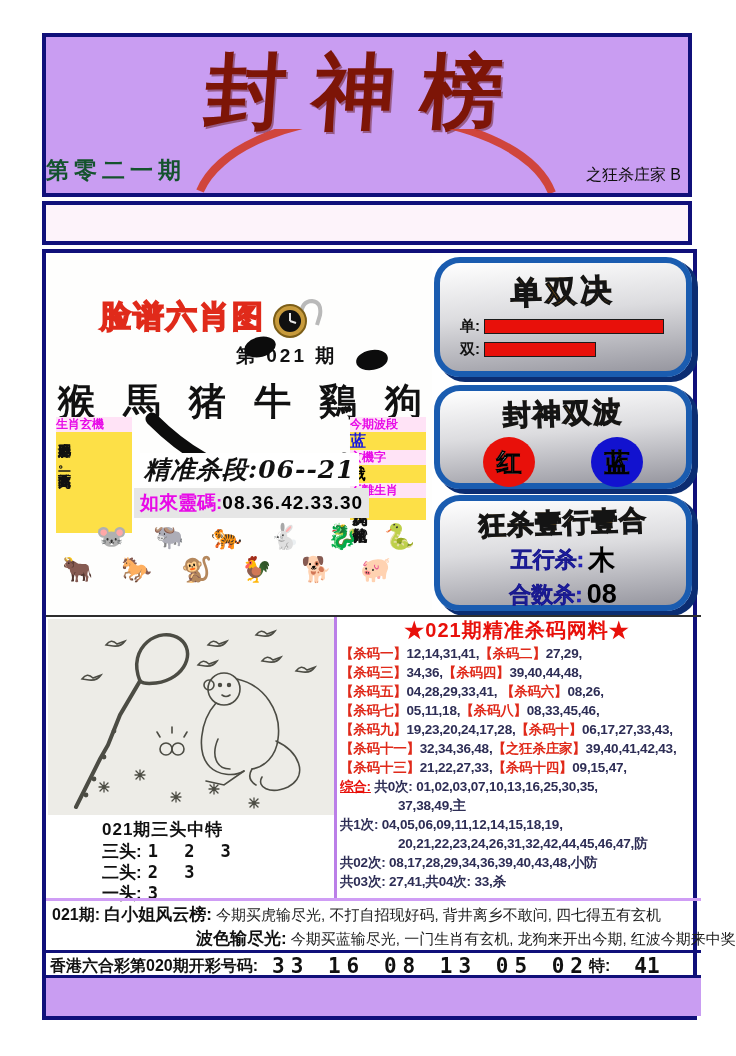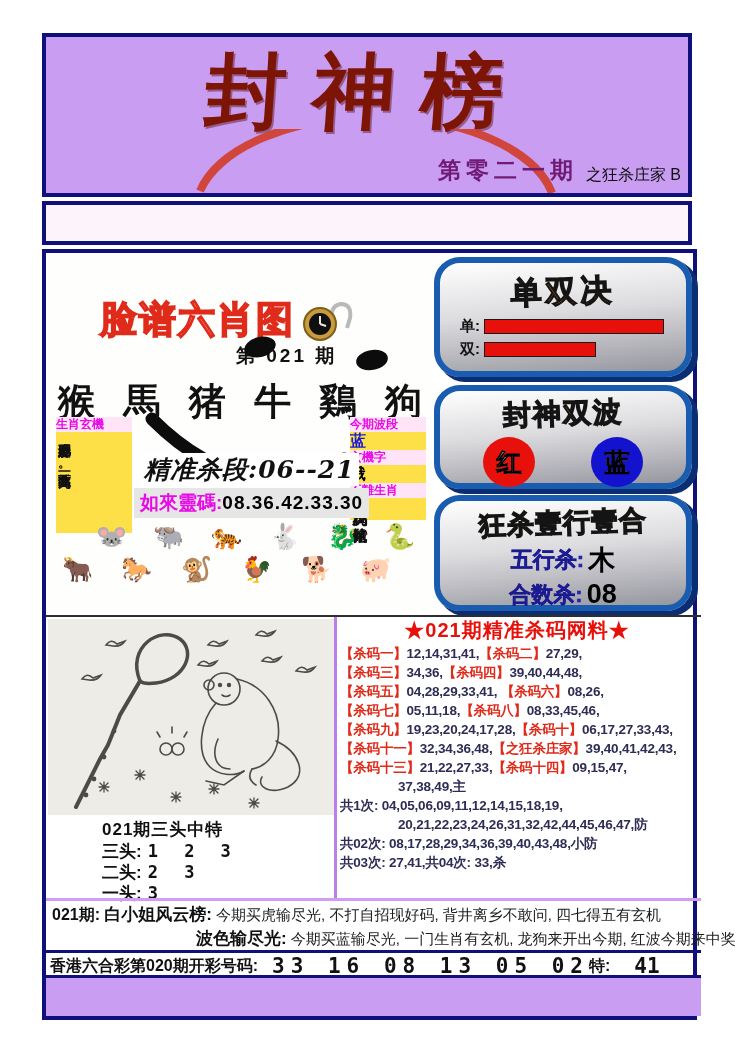--- a/index.html
+++ b/index.html
@@ -4,33 +4,33 @@
 <style>
   *{margin:0;padding:0;box-sizing:border-box}
   html,body{width:736px;height:1056px;background:#fff;font-family:"Liberation Sans",sans-serif;color:#111;overflow:hidden}
   .page{position:relative;width:736px;height:1056px;background:#fff}
   .abs{position:absolute}
 
   
   .header-box{left:42px;top:33px;width:650px;height:164px;border:4px solid #10107a;background:#c99df2;overflow:hidden}
   .main-title{position:absolute;left:0;right:0;top:6px;text-align:center;font-family:"DejaVu Serif",serif;font-weight:bold;font-size:82px;line-height:96px;color:#7d1507;letter-spacing:26px;transform:skewX(-4deg);text-shadow:2px 2px 0 rgba(90,10,4,.45)}
   .title-arc{position:absolute;left:140px;top:92px;width:380px;height:70px;pointer-events:none}
-  .issue-line{position:absolute;left:0;right:110px;top:118px;text-align:right;font-weight:bold;font-size:23px;letter-spacing:5px;color:#701a75}
+  .issue-line{position:absolute;left:0;right:110px;top:118px;text-align:left;font-weight:bold;font-size:23px;letter-spacing:5px;color:#14532d}
   .banker-line{position:absolute;right:7px;top:128px;font-weight:normal;font-size:16px;color:#101010}
 
   
   .white-band{left:42px;top:201px;width:650px;height:44px;border:4px solid #10107a;background:#fdf3fa}
 
   
   .main-box{left:42px;top:249px;width:655px;height:771px;border:4px solid #10107a;background:#fff}
 
   
   .face-area{left:2px;top:2px;width:384px;height:358px;background:#fefefd}
   .face-title-row{position:absolute;left:52px;top:40px;display:flex;align-items:center;gap:6px}
-  .face-title{font-size:37px;font-weight:900;color:#fff3ef;-webkit-text-stroke:1.6px #e02a1a;letter-spacing:2px}
+  .face-title{font-size:31px;font-weight:900;color:#fff3ef;-webkit-text-stroke:1.6px #e02a1a;letter-spacing:2px}
   .face-issue{position:absolute;left:188px;top:88px;font-weight:bold;font-size:19px;letter-spacing:3px}
   .animals-row{position:absolute;left:10px;top:122px;width:364px;display:flex;justify-content:space-between;font-weight:900;font-size:37px;font-family:"DejaVu Serif",serif}
   .smiley{position:absolute;left:0;top:60px;width:384px;height:190px;pointer-events:none}
   .info-box{position:absolute;width:76px;text-align:left;background:#fde047}
   .info-box .ib-head{display:block;font-size:12px;font-weight:bold;color:#e80ae8;background:#ffe3f6;line-height:15px}
   .ib-left{left:8px;top:162px;height:116px}
   .ib-right{left:302px;top:162px}
   .vcols{writing-mode:vertical-rl;text-orientation:upright;font-weight:900;font-size:13px;line-height:1;display:inline-block;margin-top:2px}
   .vcols span{display:inline-block;letter-spacing:0;margin:0 2px}
   .ib-right .blue-char{display:block;color:#1515e0;font-weight:900;font-size:16px;line-height:18px}
@@ -285,20 +285,21 @@
     <div class="abs kc-area">
       <div class="kc-title">★021期精准杀码网料★</div>
       <div class="kc-lines">
           <div class="skline"><span class="segL">【杀码一】</span><span class="segN">12,14,31,41,</span><span class="segL">【杀码二】</span><span class="segN">27,29,</span></div>
           <div class="skline"><span class="segL">【杀码三】</span><span class="segN">34,36,</span><span class="segL">【杀码四】</span><span class="segN">39,40,44,48,</span></div>
           <div class="skline"><span class="segL">【杀码五】</span><span class="segN">04,28,29,33,41, </span><span class="segL">【杀码六】</span><span class="segN">08,26,</span></div>
           <div class="skline"><span class="segL">【杀码七】</span><span class="segN">05,11,18,</span><span class="segL">【杀码八】</span><span class="segN">08,33,45,46,</span></div>
           <div class="skline"><span class="segL">【杀码九】</span><span class="segN">19,23,20,24,17,28,</span><span class="segL">【杀码十】</span><span class="segN">06,17,27,33,43,</span></div>
           <div class="skline"><span class="segL">【杀码十一】</span><span class="segN">32,34,36,48,</span><span class="segL">【之狂杀庄家】</span><span class="segN">39,40,41,42,43,</span></div>
           <div class="skline"><span class="segL">【杀码十三】</span><span class="segN">21,22,27,33,</span><span class="segL">【杀码十四】</span><span class="segN">09,15,47,</span></div>
+          <div class="skline"><span class="segC">综合:</span><span class="segN"> 共0次: 01,02,03,07,10,13,16,25,30,35,</span></div>
           <div class="skline ind"><span class="segN">37,38,49,主</span></div>
           <div class="skline"><span class="segN">共1次: 04,05,06,09,11,12,14,15,18,19,</span></div>
           <div class="skline ind"><span class="segN">20,21,22,23,24,26,31,32,42,44,45,46,47,防</span></div>
           <div class="skline"><span class="segN">共02次: 08,17,28,29,34,36,39,40,43,48,小防</span></div>
           <div class="skline"><span class="segN">共03次: 27,41,共04次: 33,杀</span></div>
         </div>
     </div>
 
     <div class="abs hr-purple"></div>
 

